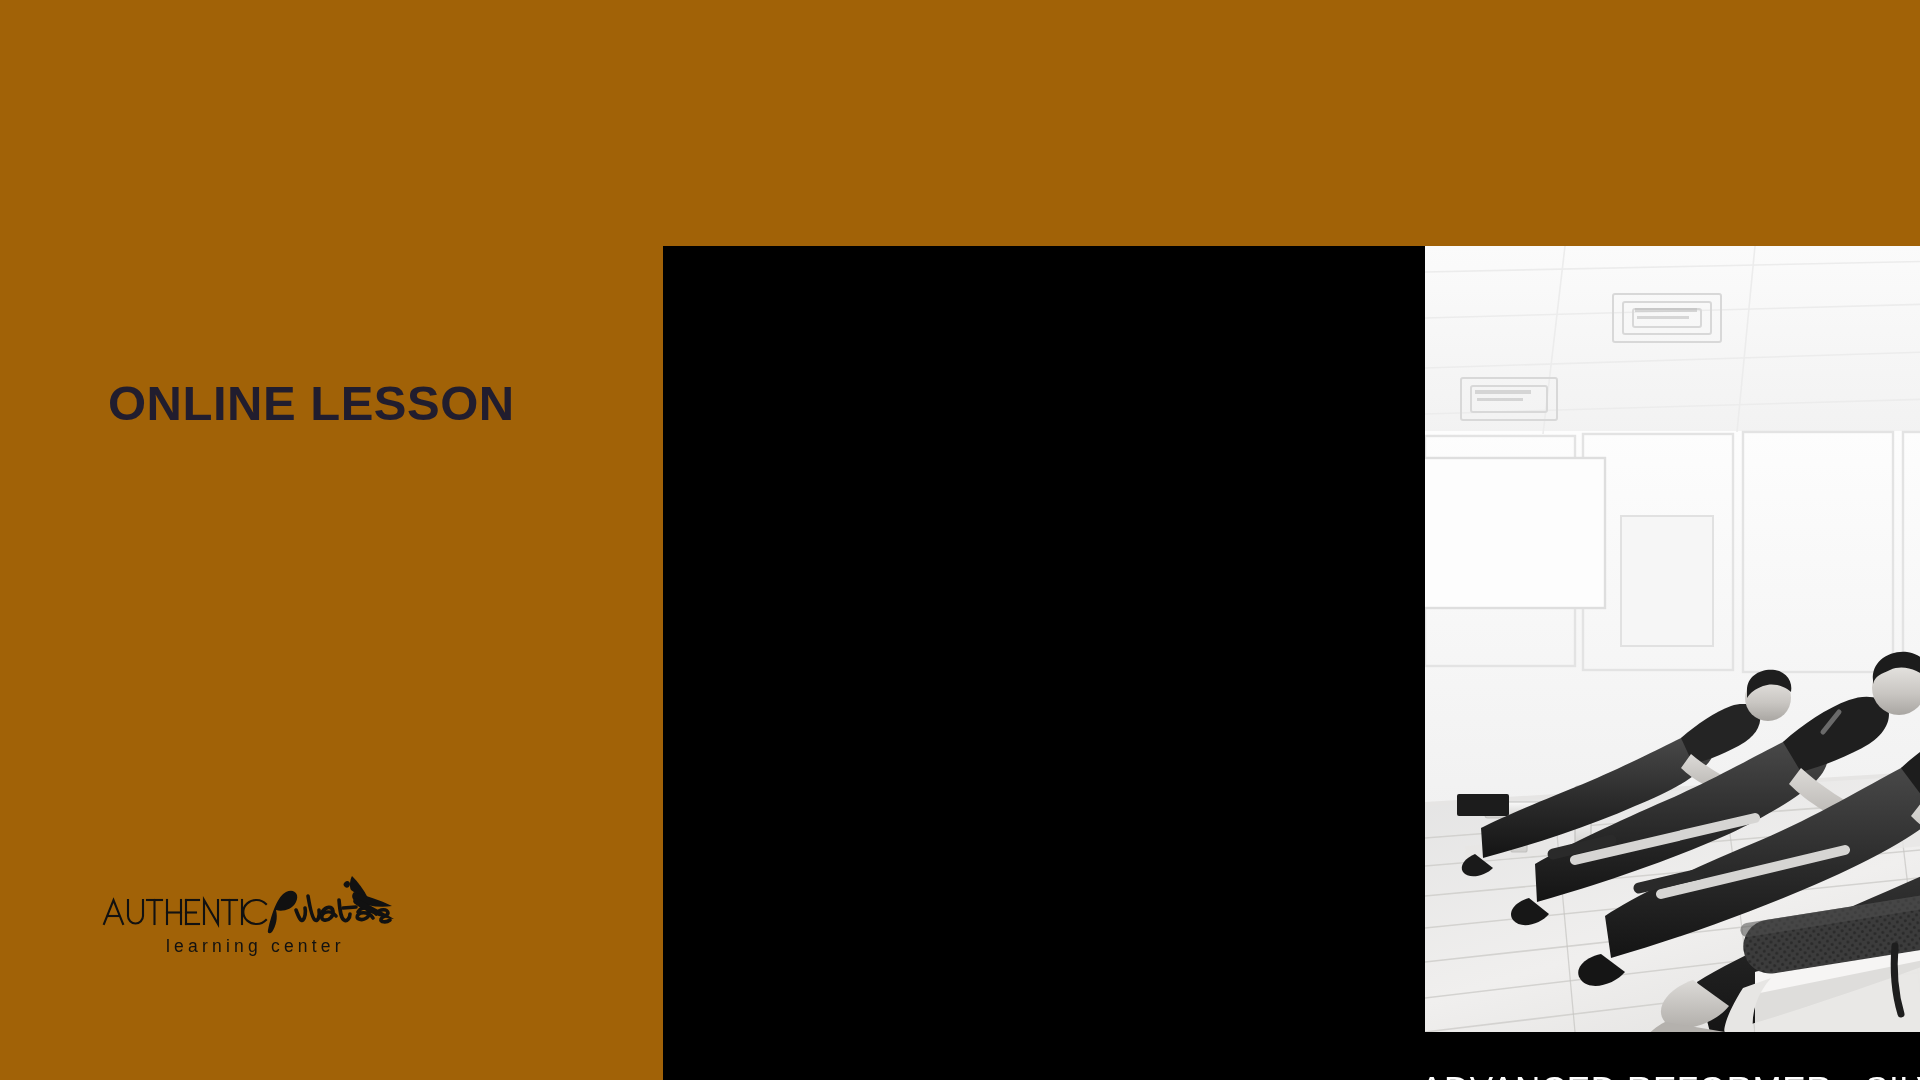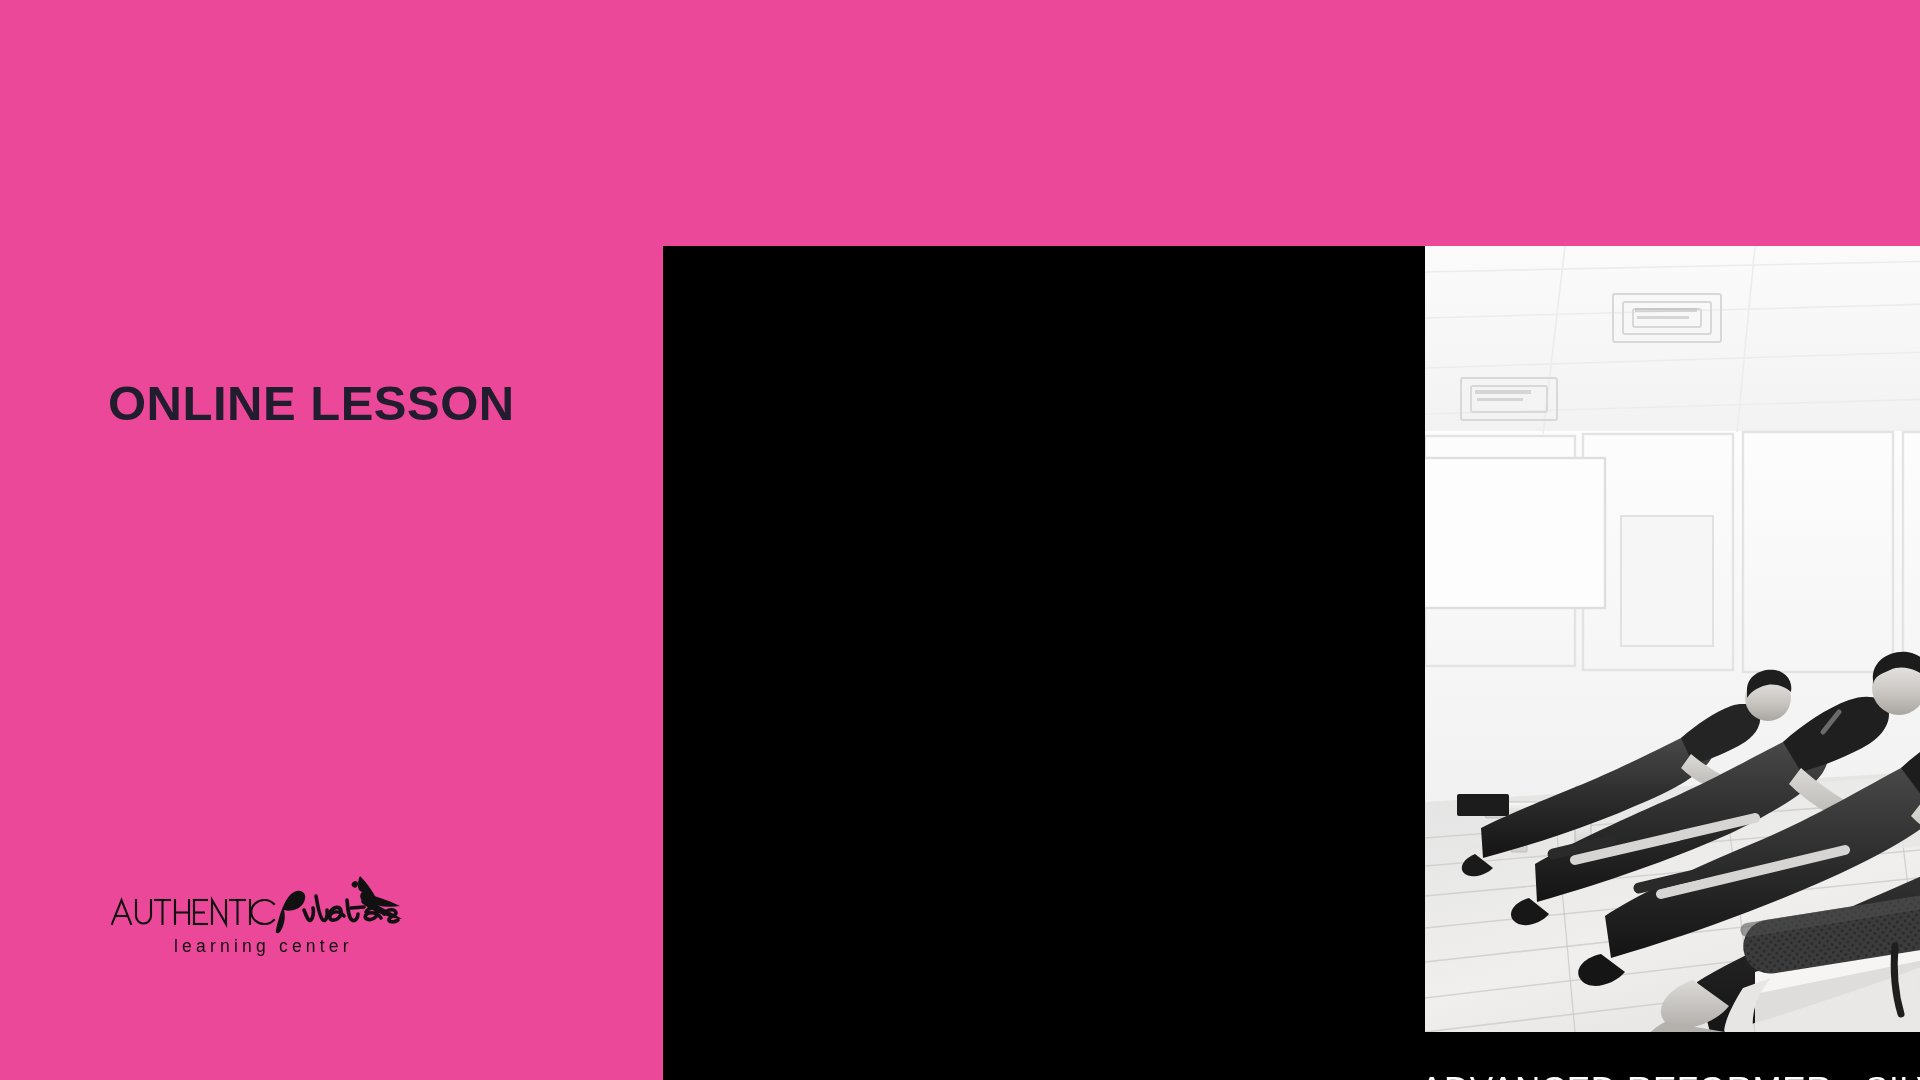--- a/index.html
+++ b/index.html
@@ -9,41 +9,41 @@
     background: #ffffff;
   }
   body {
     font-family: "Liberation Sans", sans-serif;
   }
 
   #slide {
     position: relative;
     width: 1920px;
     height: 1080px;
-    background: #ec4899;
+    background: #a16207;
     overflow: hidden;
   }
 
   
   .headline {
     position: absolute;
     left: 108px;
     top: 379px;
     font-size: 49px;
     font-weight: 700;
     letter-spacing: 0.5px;
     color: #211d2e;
     line-height: 1;
     white-space: nowrap;
   }
 
   
   .logo {
     position: absolute;
-    left: 108px;
+    left: 100px;
     top: 868px;
     width: 300px;
     height: 92px;
   }
   .logo svg { display: block; width: 300px; height: 92px; }
 
   
   .black-panel {
     position: absolute;
     left: 663px;

